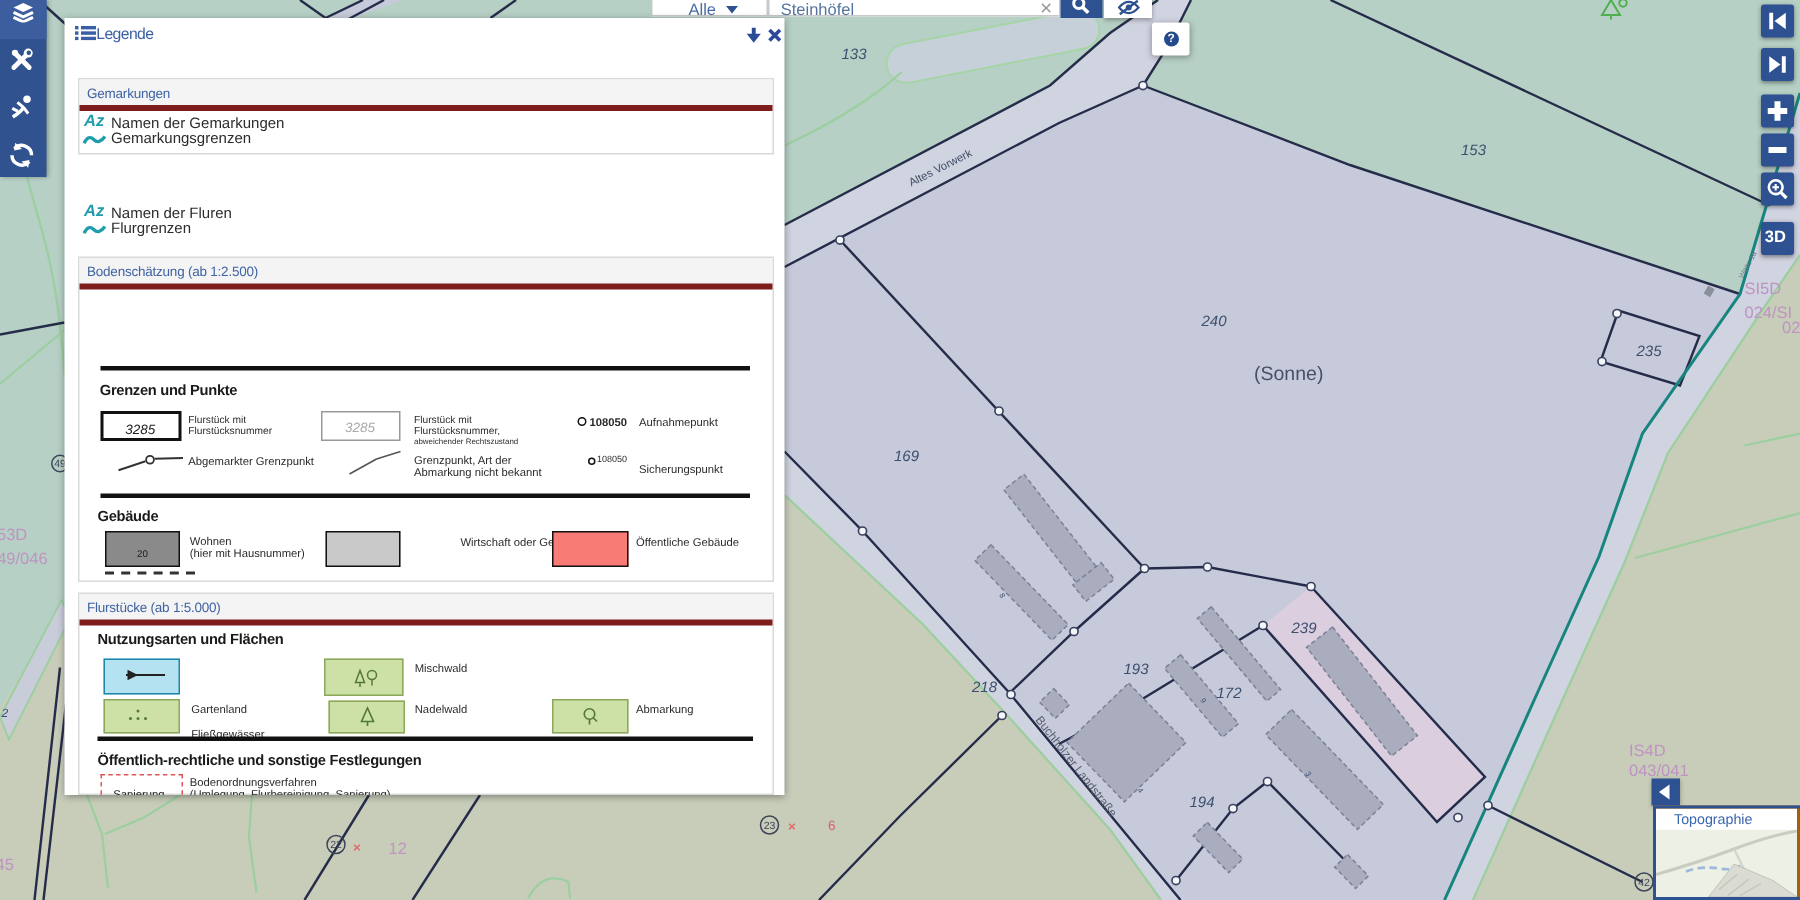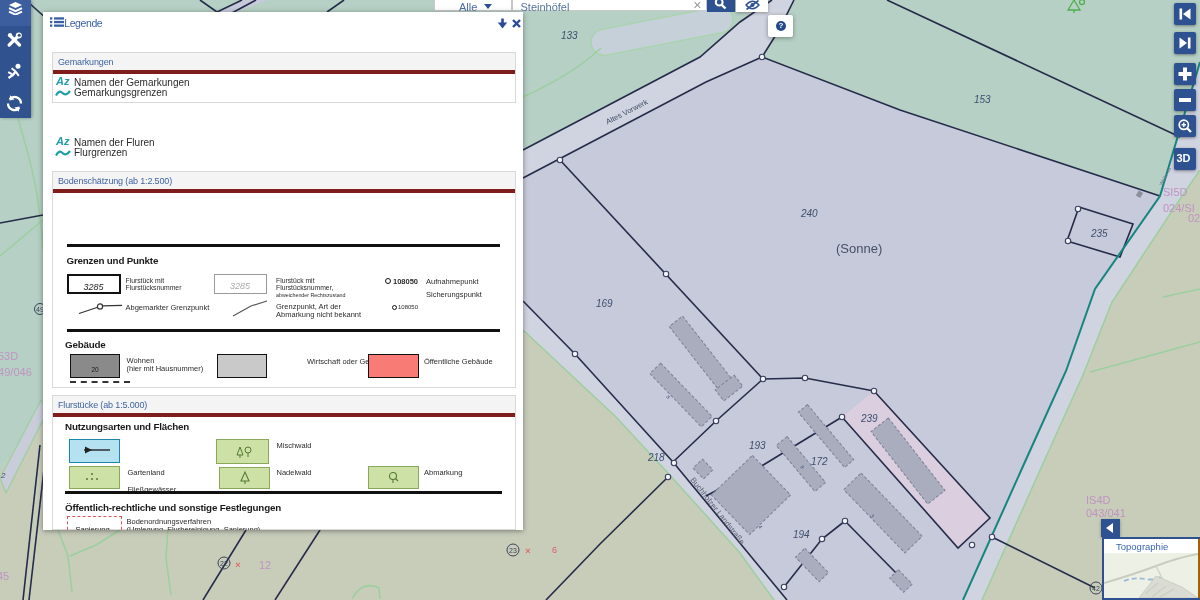--- a/index.html
+++ b/index.html
@@ -349,21 +349,21 @@
         <circle cx="24" cy="6.5" r="2.6" fill="none" stroke="#333" stroke-width="1.2"></circle>
         <path d="M27,5.8 L46,5.3" stroke="#333" stroke-width="1.3"></path>
       </svg>
 <span class="t" style="left:82.5px;top:291px;font-size:7.5px;">Abgemarkter Grenzpunkt</span>
 <svg class="abs" style="left:188px;top:286px" width="40" height="20" viewBox="0 0 40 20">
         <path d="M2,18 L20,8 M20,8 L36,3" stroke="#555" stroke-width="1.1" fill="none"></path>
       </svg>
 <span class="t" style="left:233px;top:291px;font-size:7.5px;line-height:7.8px;">Grenzpunkt, Art der<br>Abmarkung nicht bekannt</span>
 <div class="abs" style="left:348.5px;top:293px;width:3px;height:3px;border:1px solid #111;border-radius:50%;"></div>
 <span class="t" style="left:355px;top:292px;font-size:6px;">108050</span>
-<span class="t" style="left:383px;top:278px;font-size:7.5px;">Sicherungspunkt</span>
+<span class="t" style="left:383px;top:296px;font-size:7.5px;">Sicherungspunkt</span>
 <div class="abs" style="left:23.5px;top:317px;width:433px;height:3px;background:#111;"></div>
 <span class="t" style="left:22px;top:327px;font-size:9.8px;letter-spacing:-0.2px;font-weight:bold;color:#1a1a1a;">Gebäude</span>
 <div class="abs" style="left:27px;top:341.5px;width:50px;height:24px;background:#8a8a8a;border:1.5px solid #111;box-sizing:border-box;text-align:center;"><span style="font-size:6.5px;color:#1a1a1a;line-height:30px;">20</span></div>
 <span class="t" style="left:83.5px;top:345px;font-size:7.5px;line-height:7.8px;">Wohnen<br>(hier mit Hausnummer)</span>
 <div class="abs" style="left:173.5px;top:341.5px;width:50px;height:24px;background:#c9c9c9;border:1.5px solid #111;box-sizing:border-box;"></div>
 <span class="t" style="left:231px;top:345px;font-size:7.5px;margin-left:33px;">Wirtschaft oder Gewerbe</span>
 <div class="abs" style="left:324.5px;top:341.5px;width:51px;height:24px;background:#f87b76;border:1.5px solid #111;box-sizing:border-box;"></div>
 <span class="t" style="left:381px;top:345px;font-size:7.5px;">Öffentliche Gebäude</span>
 <div class="abs" style="left:27px;top:368.5px;width:60px;height:0;border-top:2px dashed #333;"></div>
 

